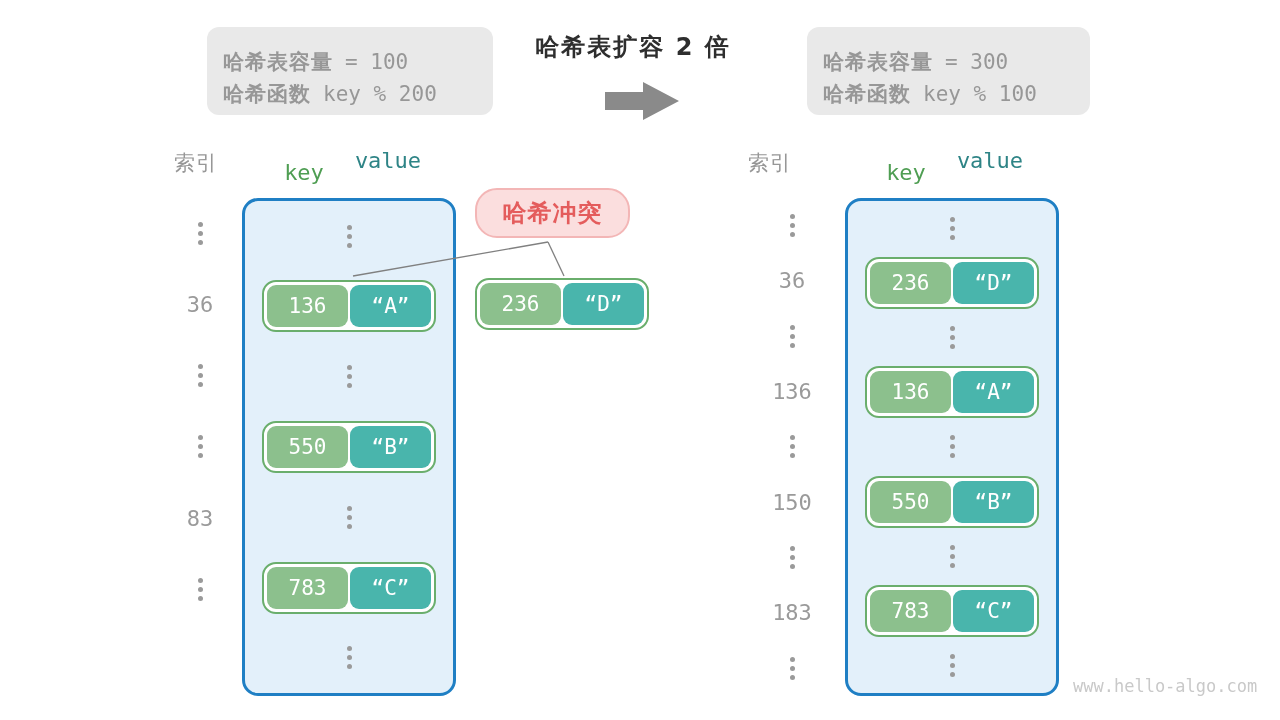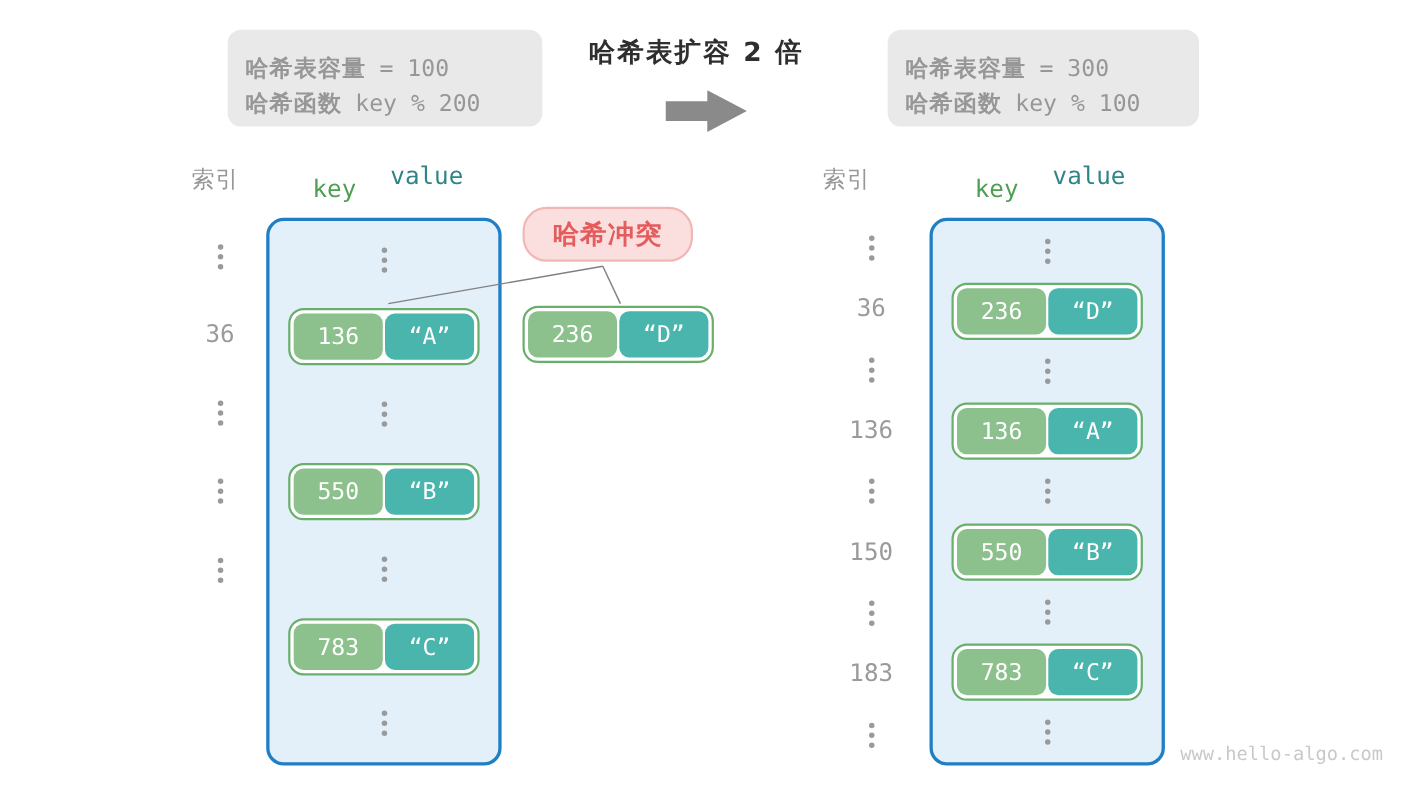--- a/index.html
+++ b/index.html
@@ -129,20 +129,23 @@
       </span>
     </div>
   <div class="slot7">
       <span class="vdots">
         <i></i>
         <i></i>
         <i></i>
       </span>
     </div>
   <div class="slot7">
+      <span class="idx">83</span>
+    </div>
+  <div class="slot7">
       <span class="vdots">
         <i></i>
         <i></i>
         <i></i>
       </span>
     </div>
 </div>
 
 <div class="abs bucket" style="left:242px; top:198px;">
   <div class="slot7">

